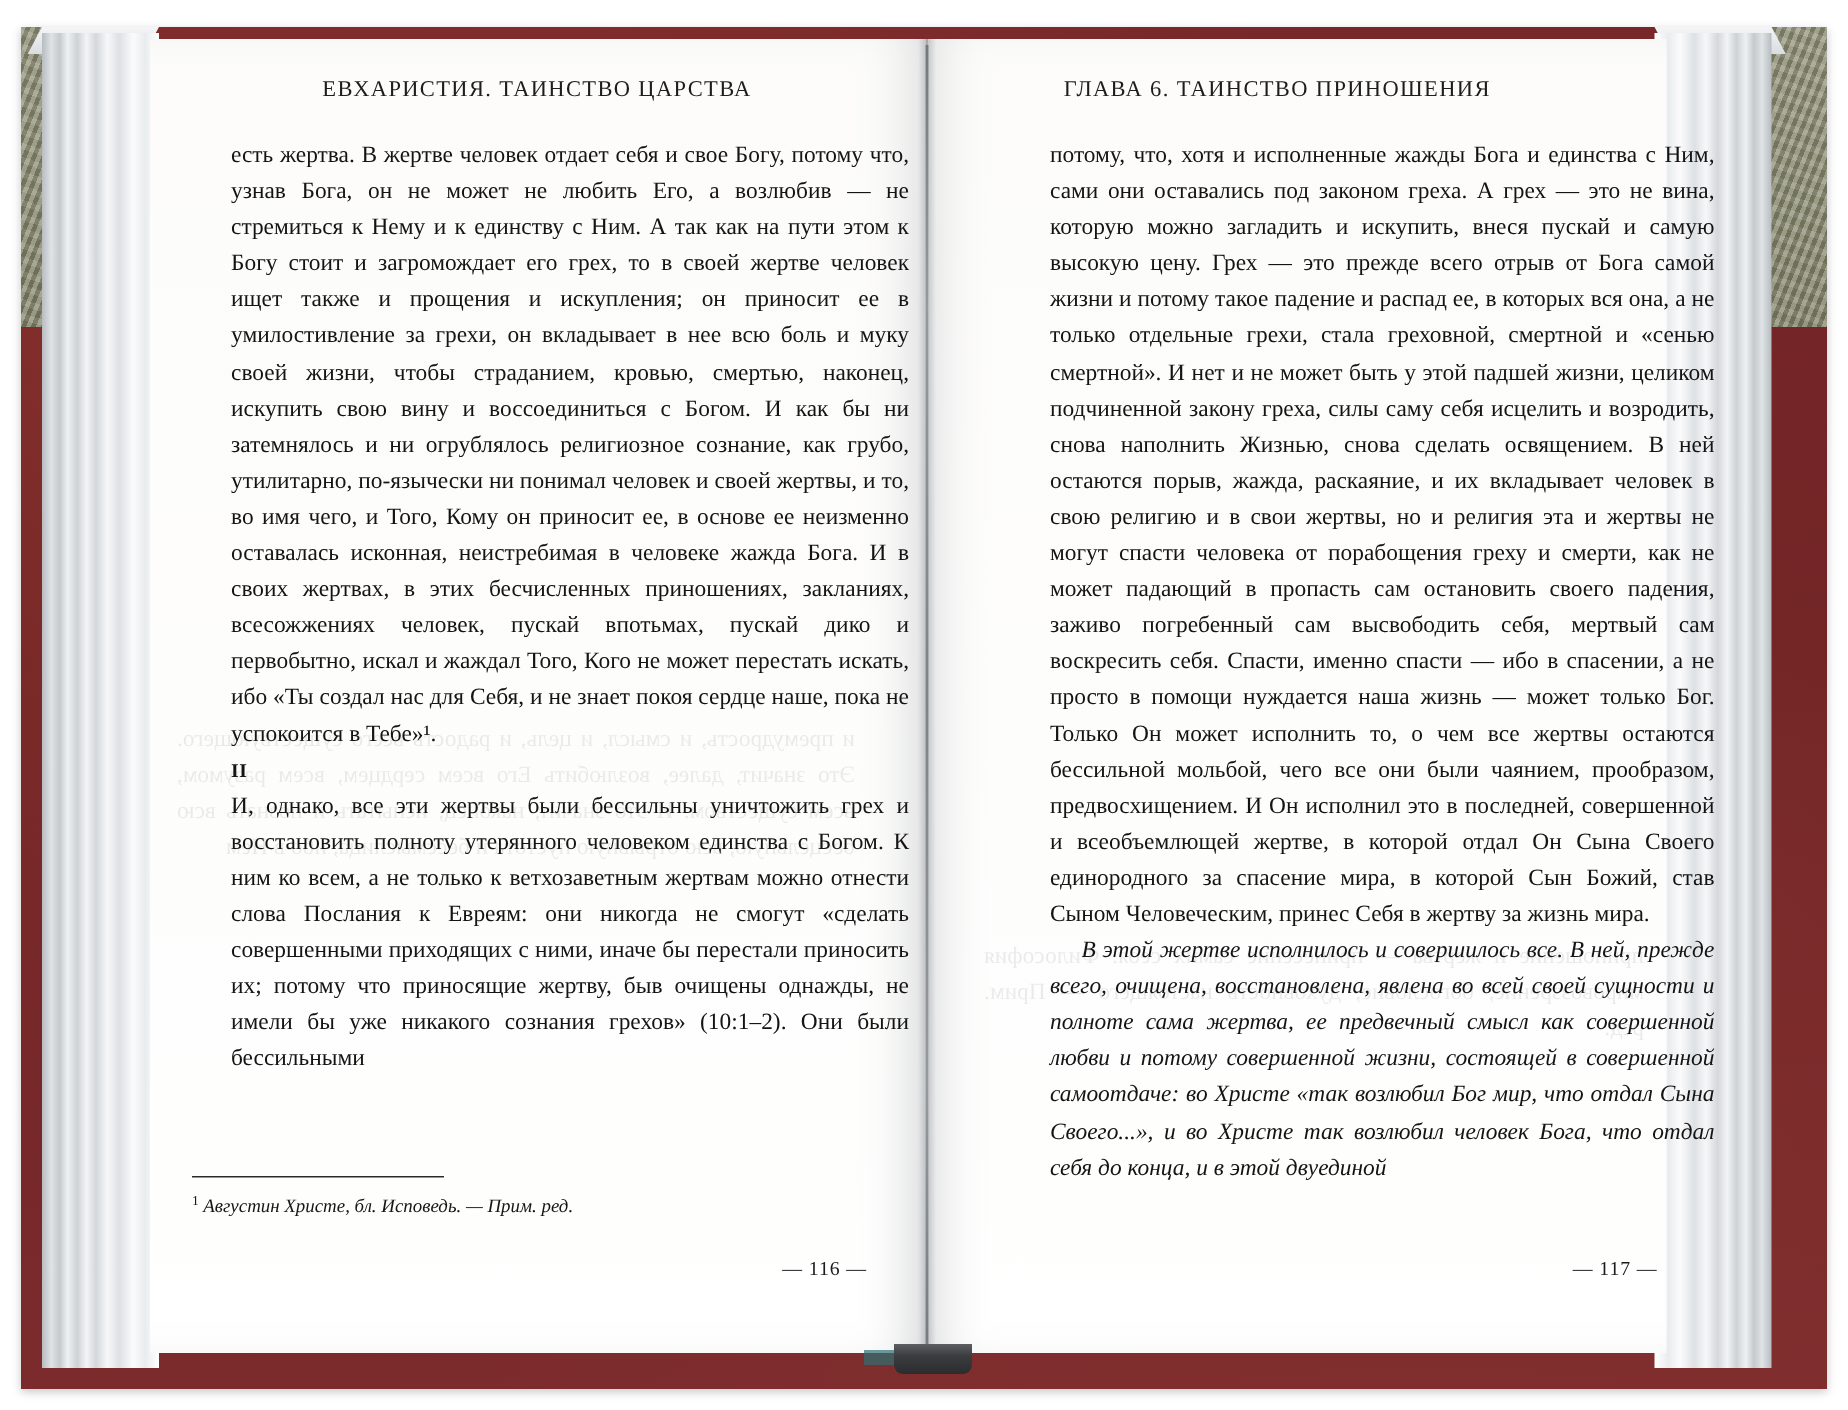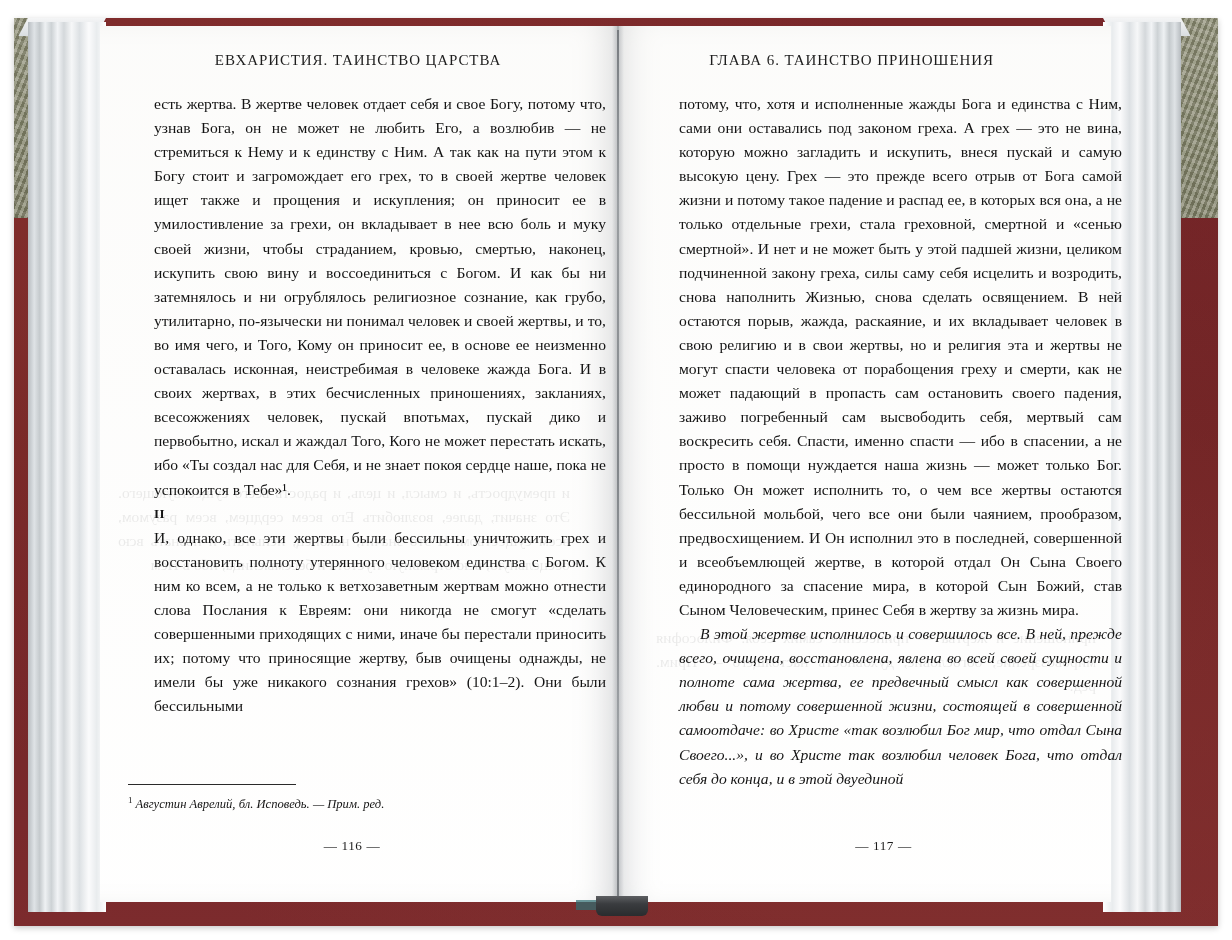--- a/index.html
+++ b/index.html
@@ -196,21 +196,21 @@
   }
   .footnote sup {
     font-style: normal;
     font-size: 9px;
     margin-right: 3px;
     vertical-align: super;
   }
 
   .folio {
     position: absolute;
-    text-align: center;
+    text-align: right;
     font-size: 13.2px;
     color: #1b1b1b;
     letter-spacing: .6px;
   }
 
   
   .showthrough {
     position: absolute;
     color: #2a2a2a;
     opacity: .085;
@@ -262,32 +262,32 @@
       <p>есть жертва. В жертве человек отдает себя и свое Богу, потому что, узнав Бога, он не может не любить Его, а возлюбив — не стремиться к Нему и к единству с Ним. А так как на пути этом к Богу стоит и загромож­дает его грех, то в своей жертве человек ищет также и прощения и искупления; он приносит ее в умилостив­ление за грехи, он вкладывает в нее всю боль и муку своей жизни, чтобы страданием, кровью, смертью, на­конец, искупить свою вину и воссоединиться с Богом. И как бы ни затемнялось и ни огрублялось религиоз­ное сознание, как грубо, утилитарно, по-язычески ни понимал человек и своей жертвы, и то, во имя чего, и Того, Кому он приносит ее, в основе ее неизменно оставалась исконная, неистребимая в человеке жажда Бога. И в своих жертвах, в этих бесчисленных при­ношениях, закланиях, всесожжениях человек, пускай впотьмах, пускай дико и первобытно, искал и жаждал Того, Кого не может перестать искать, ибо «Ты создал нас для Себя, и не знает покоя сердце наше, пока не успокоится в Тебе»¹.</p>
 
       <p class="section-num">II</p>
 
       <p>И, однако, все эти жертвы были бессильны уничто­жить грех и восстановить полноту утерянного че­ловеком единства с Богом. К ним ко всем, а не толь­ко к ветхозаветным жертвам можно отнести слова Послания к Евреям: они никогда не смогут «сделать совершенными приходящих с ними, иначе бы пере­стали приносить их; потому что приносящие жертву, быв очищены однажды, не имели бы уже никакого сознания грехов» (10:1–2). Они были бессильными</p>
     </div>
   </div>
 
   <div class="footnote-wrap">
     <div class="footnote-rule"></div>
-    <div class="footnote"><sup>1</sup><span>Августин Аврелий, бл. Исповедь. — Прим. ред.</span></div>
+    <div class="footnote"><sup>1</sup><span>Августин Христе, бл. Исповедь. — Прим. ред.</span></div>
   </div>
 
   <div class="folio" style="left:126px; top:838px; width:452px;">— 116 —</div>
 
   <div style="position:absolute; left:616px; top:26px; width:495px; height:876px;">
 
     <div class="showthrough" style="left:40px; top:600px; width:440px;">приношение и жертва — принесение самих себя. Философия мировоззрение, богословие, духовность настоящего — Прим. ред.</div>
 
     <div class="running-head" style="top:26px; left:0; right:24px;">ГЛАВА 6. ТАИНСТВО ПРИНОШЕНИЯ</div>
 
-    <div class="text-col" style="left:35px; top:66px; width:443px;">
+    <div class="text-col" style="left:56px; top:66px; width:443px;">
       <p>потому, что, хотя и исполненные жажды Бога и един­ства с Ним, сами они оставались под законом греха. А грех — это не вина, которую можно загладить и ис­купить, внеся пускай и самую высокую цену. Грех — это прежде всего отрыв от Бога самой жизни и пото­му такое падение и распад ее, в которых вся она, а не только отдельные грехи, стала греховной, смертной и «сенью смертной». И нет и не может быть у этой пад­шей жизни, целиком подчиненной закону греха, силы саму себя исцелить и возродить, снова наполнить Жизнью, снова сделать освящением. В ней остаются порыв, жажда, раскаяние, и их вкладывает человек в свою религию и в свои жертвы, но и религия эта и жертвы не могут спасти человека от порабощения греху и смерти, как не может падающий в пропасть сам остановить своего падения, заживо погребенный сам высвободить себя, мертвый сам воскресить себя. Спасти, именно спасти — ибо в спасении, а не про­сто в помощи нуждается наша жизнь — может только Бог. Только Он может исполнить то, о чем все жертвы остаются бессильной мольбой, чего все они были ча­янием, прообразом, предвосхищением. И Он испол­нил это в последней, совершенной и всеобъемлющей жертве, в которой отдал Он Сына Своего единород­ного за спасение мира, в которой Сын Божий, став Сыном Человеческим, принес Себя в жертву за жизнь мира.</p>
       <p class="indent">В этой жертве исполнилось и совершилось все. В ней, прежде всего, очищена, восстановлена, явле­на во всей своей сущности и полноте сама жертва, ее предвечный смысл как совершенной любви и потому совершенной жизни, состоящей в совершенной само­отдаче: во Христе «так возлюбил Бог мир, что отдал Сына Своего...», и во Христе так возлюбил человек Бога, что отдал себя до конца, и в этой двуединой</p>
     </div>
   </div>
 
   <div class="folio" style="left:662px; top:838px; width:443px;">— 117 —</div>
 
   <div class="gutter"></div>
   <div class="gutter-line"></div>
   <div class="spine-teal"></div>

